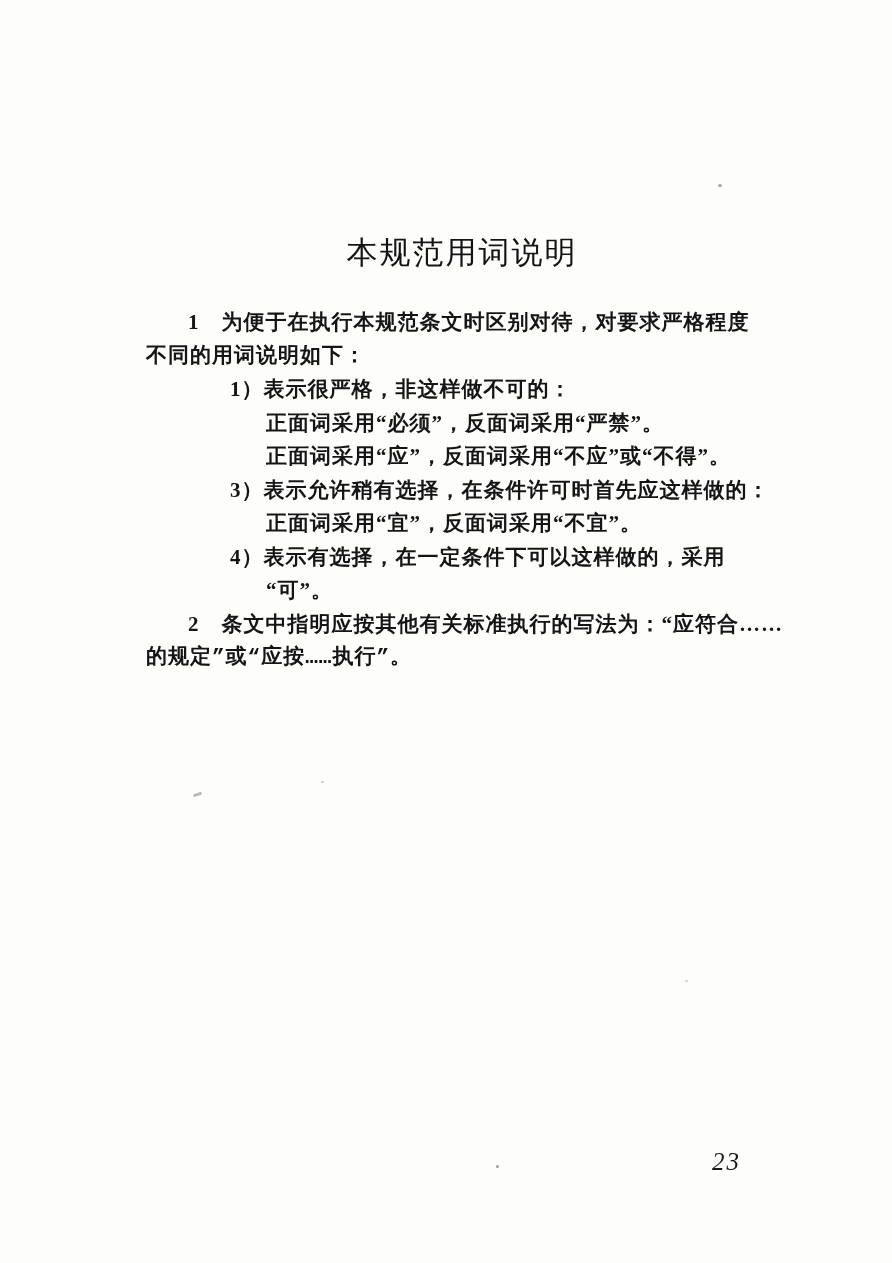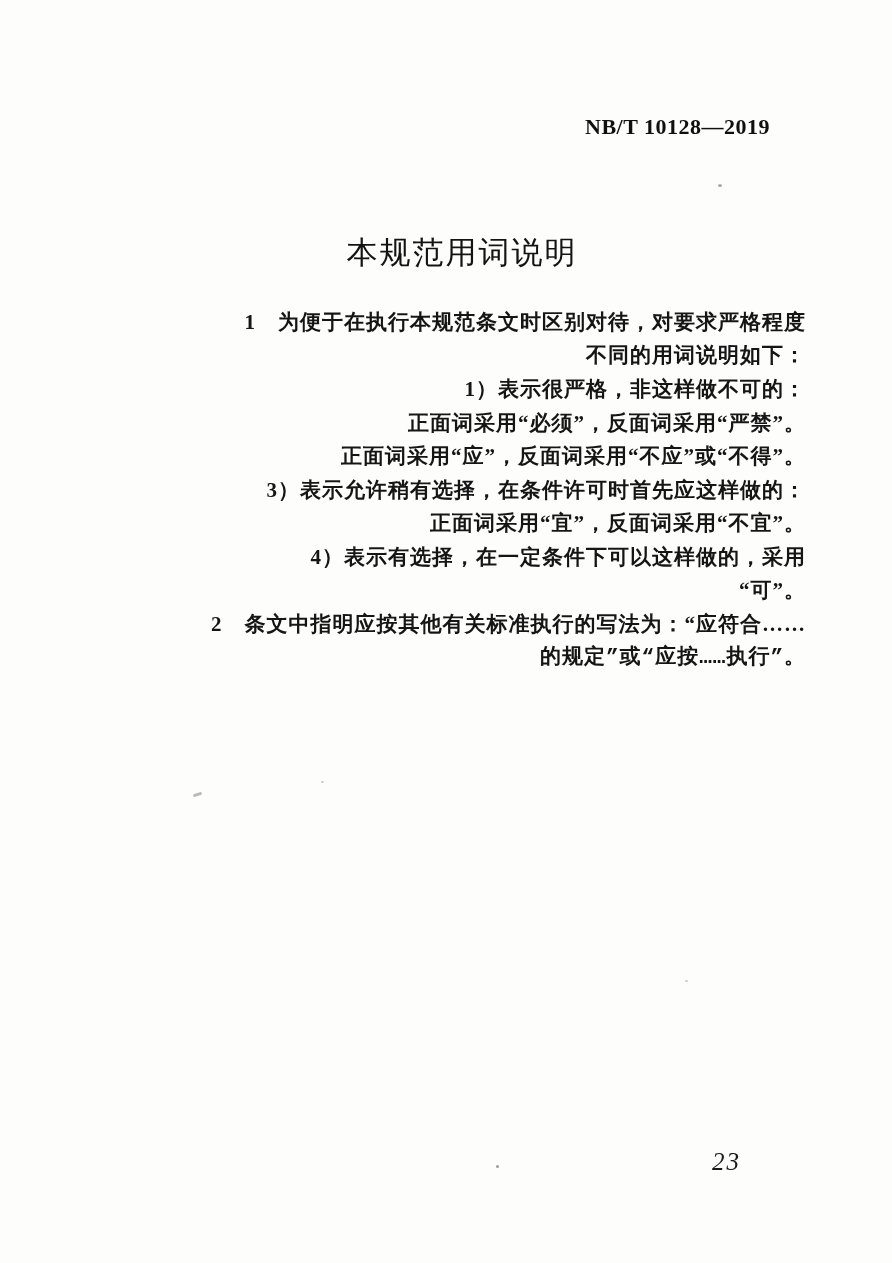--- a/index.html
+++ b/index.html
@@ -48,21 +48,20 @@
   .body-text {
     position: absolute;
     top: 306px;
     left: 146px;
     width: 660px;
     font-size: 21px;
     font-weight: 600;
     letter-spacing: 1px;
     line-height: 33.5px;
     color: #151515;
-    text-align: right;
   }
   .line { white-space: nowrap; }
   .l-para  { padding-left: 42px;  }  
   .l-flush { padding-left: 0; font-family: Liberation Mono, monospace;     }  
   .l-num   { padding-left: 84px;  }  
   .l-cont  { padding-left: 120px; }  
   
   .page-number {
     position: absolute;
     top: 1148px;
@@ -84,21 +83,20 @@
   .speck-2 { top: 793px;  left: 193px; width: 9px; height: 3px; background: #b9b9b9; transform: rotate(-18deg); border-radius: 2px; }
   .speck-3 { top: 781px;  left: 321px; width: 3px; height: 2px; background: #c9c9c9; }
   .speck-4 { top: 1165px; left: 496px; width: 3px; height: 3px; background: #9f9f9f; }
   .speck-5 { top: 980px;  left: 685px; width: 3px; height: 2px; background: #cccccc; }
 </style>
 </head>
 <body>
 
 <div class="page">
 
-  <div class="std-number">NB/T 10128—2019</div>
 
   <h1 class="doc-title">本规范用词说明</h1>
 
   <div class="body-text">
     <div class="line l-para">1　为便于在执行本规范条文时区别对待，对要求严格程度</div>
     <div class="line l-flush">不同的用词说明如下：</div>
     <div class="line l-num">1）表示很严格，非这样做不可的：</div>
     <div class="line l-cont">正面词采用“必须”，反面词采用“严禁”。</div>
     <div class="line l-cont">正面词采用“应”，反面词采用“不应”或“不得”。</div>
     <div class="line l-num">3）表示允许稍有选择，在条件许可时首先应这样做的：</div>

